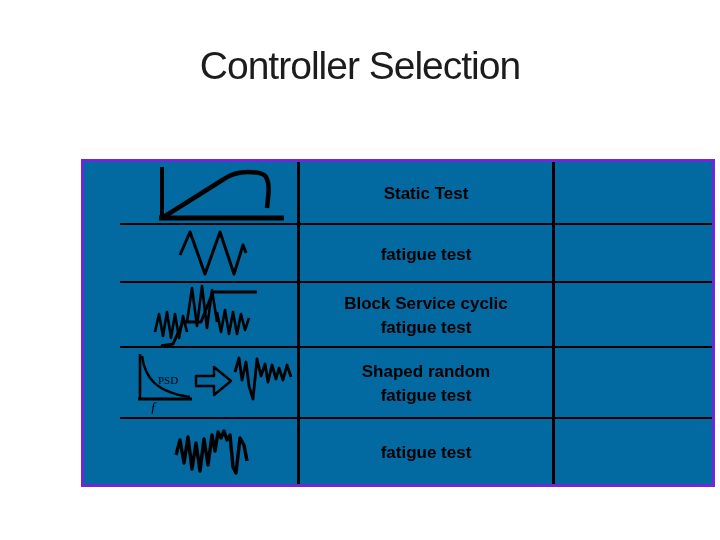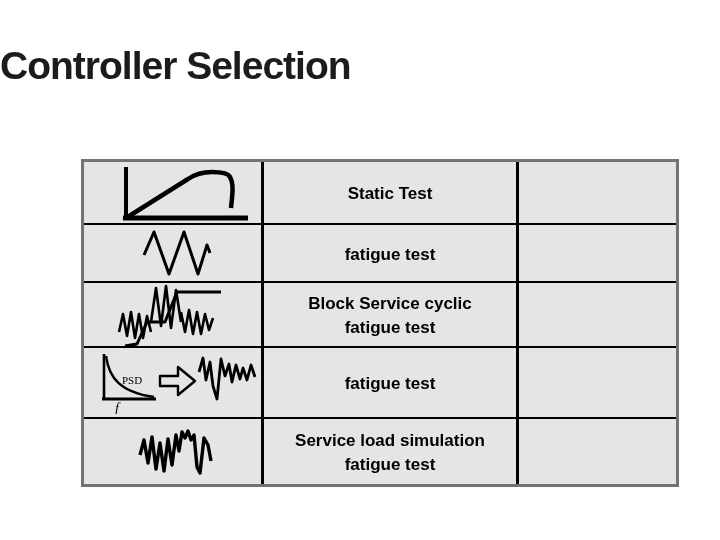--- a/index.html
+++ b/index.html
@@ -7,35 +7,37 @@
     width:720px;height:540px;
     background:#ffffff;
     overflow:hidden;
     position:relative;
     font-family:"Liberation Sans", sans-serif;
   }
   .slide{position:absolute;inset:0;background:#ffffff;}
   .title{
     position:absolute;
     top:44px;left:0;width:720px;
+    text-align:center;
     font-size:39px;
     letter-spacing:-1px;
     color:#1c1c1c;
-    font-weight:bold;
+    font-weight:normal;
   }
   .tbl{
     position:absolute;
     left:81px;top:159px;
     width:592px;height:322px;
-    border:3px solid #737373;
+    border:3px solid #6d28d9;
     box-sizing:content-box;
     display:grid;
     grid-template-columns:177px 258px 157px;
     grid-template-rows:63px 58px 65px 71px 65px;
-    background:#e5e5e5;
+    background:#0369a1;
+    padding-left:36px;
   }
   .cell{
     box-sizing:border-box;
     display:flex;
     align-items:center;
     justify-content:center;
     flex-direction:column;
     overflow:hidden;
   }
   .rb{border-bottom:2px solid #000;}          
@@ -116,31 +118,31 @@
           <path class="stroke" stroke-width="3.2" d="M6,47 L60,47"></path>
           <path class="stroke" stroke-width="2.4" d="M10,4 C13,26 24,40 58,45"></path>
           <text class="psd-text" x="26" y="32">PSD</text>
           <text class="f-text" x="19" y="61">f</text>
           <path class="stroke" stroke-width="2.4" fill="#ffffff" d="M64,24 L82,24 L82,15 L99,29 L82,43 L82,34 L64,34 Z"></path>
           <path class="stroke" stroke-width="2.8" d="M103,20 L107,6 L110,28 L114,10 L117,34 L121,47 L125,7 L129,24 L133,12 L136,30 L140,13 L144,27 L147,16 L151,28 L155,13 L159,25"></path>
         </svg>
       </div>
     </div>
     <div class="cell rb mid cell-text">
+      <div>Shaped random</div>
       <div>fatigue test</div>
     </div>
     <div class="cell rb"></div>
 
     <div class="cell">
       <div class="icon-wrap">
         <svg width="80" height="54" viewBox="0 0 80 54">
           <path class="stroke" stroke-width="3.4" d="M3,30 L7,15 L11,38 L15,12 L19,44 L23,18 L27,46 L31,14 L35,40 L39,10 L42,26 L45,7 L48,13 L51,6 L54,15 L57,10 L60,42 L63,48 L67,13 L71,20 L74,36"></path>
         </svg>
       </div>
     </div>
     <div class="cell mid cell-text">
-      <div>Service load simulation</div>
       <div>fatigue test</div>
     </div>
     <div class="cell"></div>
 
   </div>
 </div>
 
 </body></html>

